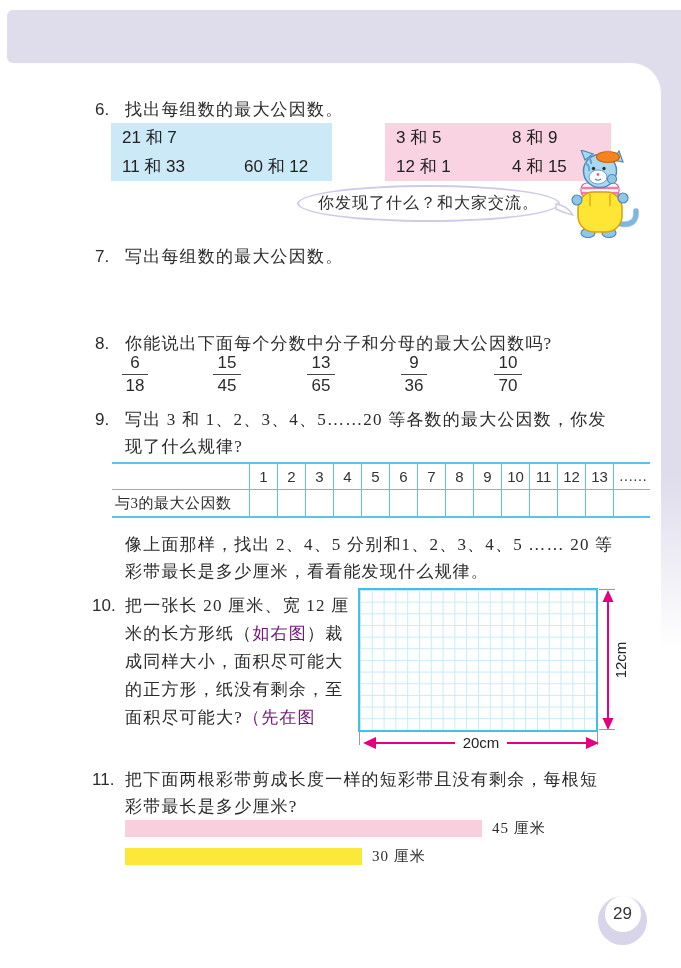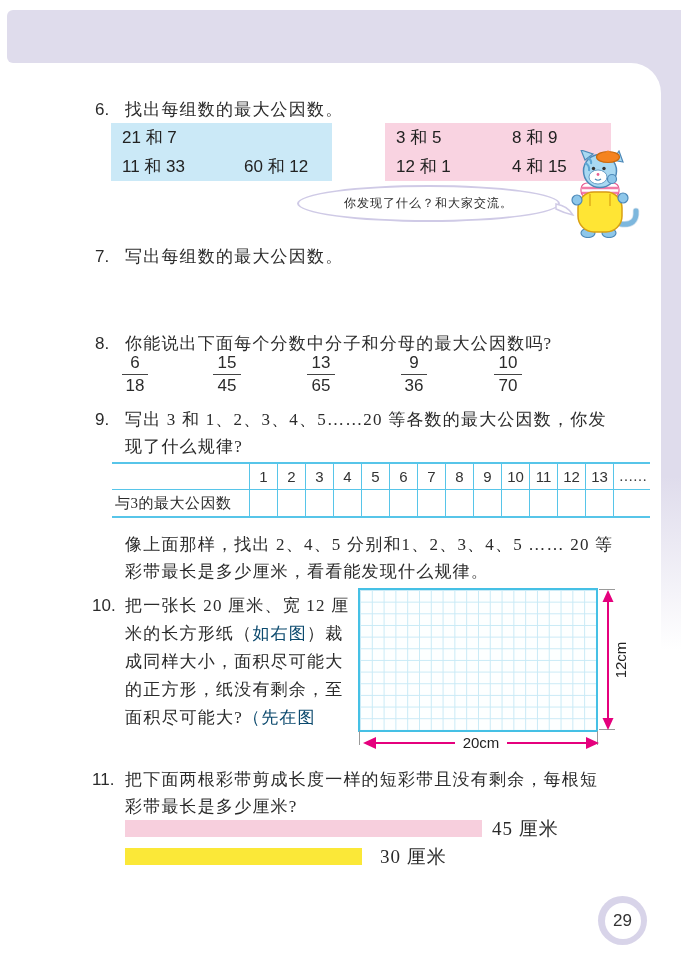--- a/index.html
+++ b/index.html
@@ -14,34 +14,34 @@
   .right-strip { position:absolute; right:0; top:30px; width:20px; height:620px;
     background:linear-gradient(to bottom,#dfdcec 0%,#dfdcec 72%,rgba(223,220,236,0) 100%); z-index:1; }
   .content-card { position:absolute; left:0; top:63px; right:20px; bottom:0;
     background:#fff; border-top-right-radius:30px; z-index:2; }
 
   .abs { position:absolute; z-index:3; }
   .ctext { color:#2b2b2b; font-size:17px; letter-spacing:1.2px; line-height:27px; }
   .q-head { display:flex; }
   .q-num { font-family:"Liberation Sans","DejaVu Sans",sans-serif; width:30px; flex:0 0 30px;
     letter-spacing:0; }
-  .pink-text { color:#0c4a6e; }
+  .pink-text { color:#701a75; }
 
   
   .pair-box { display:grid; grid-template-rows:1fr 1fr; align-items:center;
     font-family:"Liberation Sans","DejaVu Sans",sans-serif; font-size:17px; color:#222;
     padding-left:11px; }
   .pair-box .row { display:grid; grid-template-columns:122px 1fr; }
   .box-blue { background:#cbe9f7; }
   .box-pink { background:#f9d3e1; }
 
   
   .bubble { border:2px solid #cfcae6; border-radius:50%; background:#fff;
     display:flex; align-items:center; justify-content:center;
-    font-size:12px; color:#2b2b2b; letter-spacing:1px; }
+    font-size:16px; color:#2b2b2b; letter-spacing:1px; }
   .bubble-tail { position:absolute; right:-17px; top:13px; }
 
   
   .q7-grid { display:grid; grid-template-columns:155px 165px 1fr; row-gap:4px;
     font-family:"Liberation Sans","DejaVu Sans",sans-serif; font-size:17px; color:#222; line-height:26px; }
 
   
   .fraction { position:absolute; width:44px; text-align:center;
     font-family:"Liberation Sans","DejaVu Sans",sans-serif; font-size:17px; color:#2b2b2b; z-index:3; }
   .fraction .numer { display:inline-block; border-bottom:1.5px solid #444; padding:0 5px 1px; min-width:26px; }
@@ -65,25 +65,25 @@
       linear-gradient(to right,#c9eaf6 1px,transparent 1px),
       linear-gradient(to bottom,#c9eaf6 1px,transparent 1px);
     background-size:11.8px 11.67px; }
   .ext-line-h { height:1px; background:#9a9a9a; }
   .ext-line-v { width:1px; background:#9a9a9a; }
 
   
   .ribbon { height:17px; }
   .ribbon-pink { background:#f7cfdd; }
   .ribbon-yellow { background:#fbe838; }
-  .ribbon-label { font-size:19px; color:#2b2b2b; letter-spacing:1px; line-height:17px; }
+  .ribbon-label { font-size:15px; color:#2b2b2b; letter-spacing:1px; line-height:17px; }
 
   
   .page-circle { width:49px; height:49px; border-radius:50%; background:#d8d4e9;
-    display:flex; align-items:center; justify-content:center; }
+    display:flex; align-items:flex-start; justify-content:center; }
   .page-circle .inner { width:36px; height:36px; border-radius:50%; background:#fff;
     display:flex; align-items:center; justify-content:center;
     font-family:"Liberation Sans","DejaVu Sans",sans-serif; font-size:17px; color:#333; }
 </style>
 </head>
 <body>
 
 <div class="page">
 
   <div class="top-band"></div>
@@ -264,19 +264,19 @@
 
   <div class="abs ctext q-head" style="left:92px; top:766px; width:560px;">
     <span class="q-num" style="width:33px; flex:0 0 33px;">11.</span>
     <span>把下面两根彩带剪成长度一样的短彩带且没有剩余，每根短</span>
   </div>
   <div class="abs ctext" style="left:125px; top:793px;">彩带最长是多少厘米?</div>
 
   <div class="abs ribbon ribbon-pink" style="left:125px; top:820px; width:357px;"></div>
   <div class="abs ribbon-label" style="left:492px; top:820px;">45 厘米</div>
   <div class="abs ribbon ribbon-yellow" style="left:125px; top:848px; width:237px;"></div>
-  <div class="abs ribbon-label" style="left:380px; top:848px;">30 厘米</div>
+  <div class="abs ribbon-label" style="left:372px; top:848px;">30 厘米</div>
 
   <div class="abs page-circle" style="left:598px; top:896px;">
     <div class="inner">29</div>
   </div>
 
 </div>
 
 </body></html>

